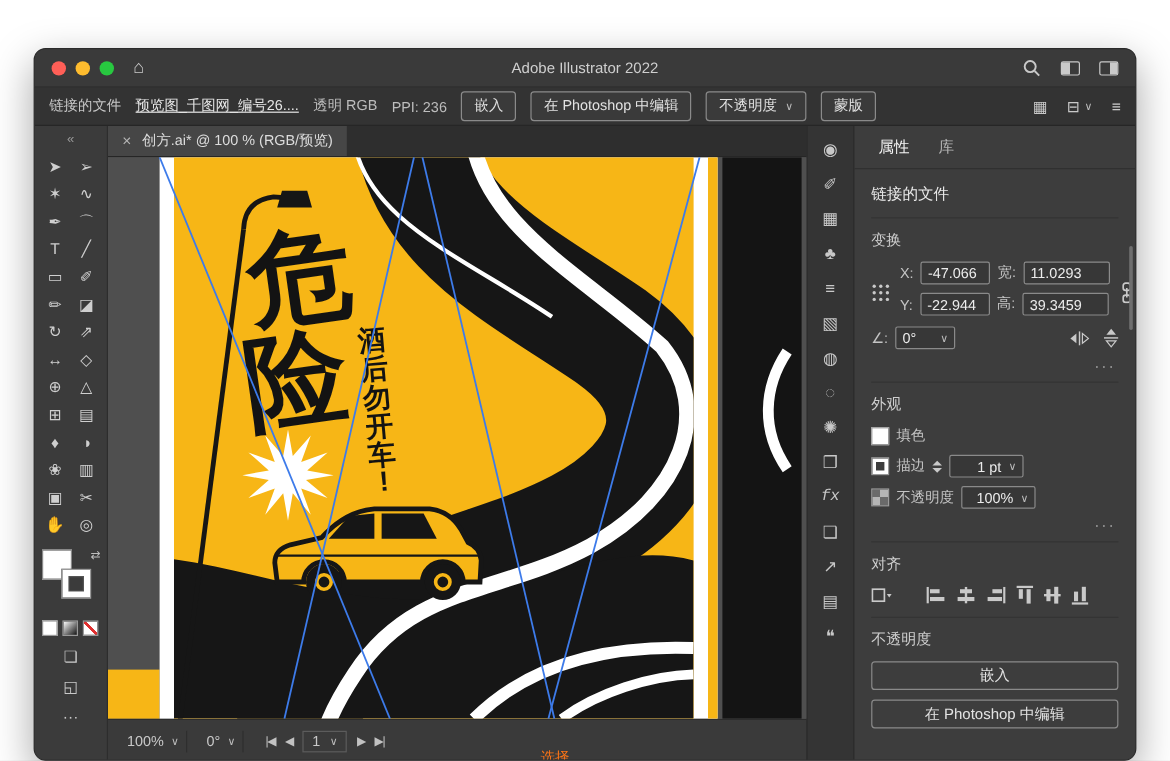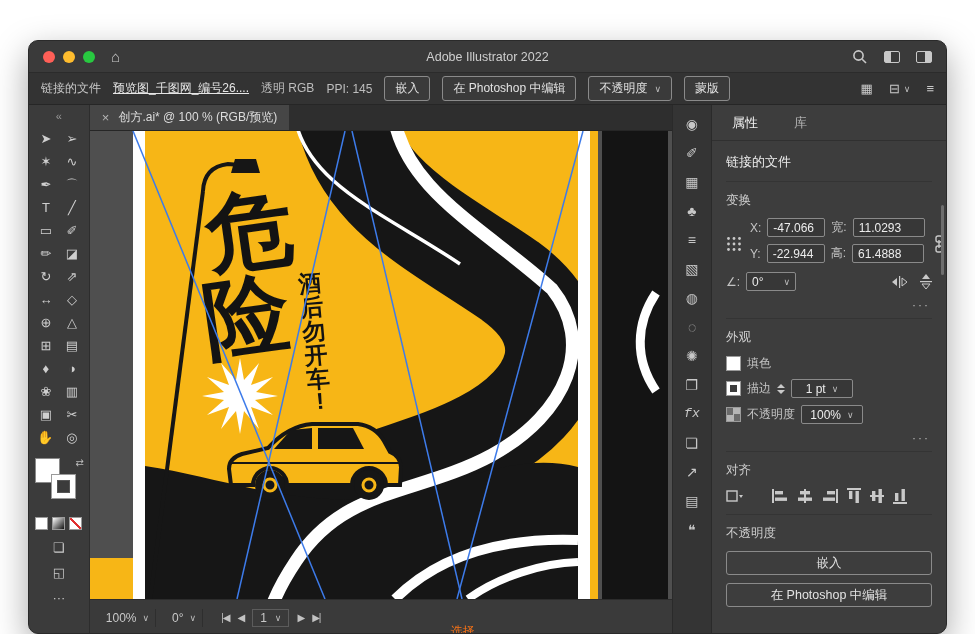--- a/index.html
+++ b/index.html
@@ -75,34 +75,34 @@
   
   .dock { width:40px; background:#343434; border-left:1px solid #2a2a2a; display:flex;
     flex-direction:column; align-items:center; padding-top:4px; }
   .dock-icon { height:29px; width:100%; display:flex; align-items:center; justify-content:center;
     color:#c8c8c8; font-size:14px; }
   .dock-icon.fx { font-style:italic; font-size:13px;font-family:Liberation Mono, monospace; }
 
   
   .props { width:235px; background:#3d3d3d; border-left:1px solid #2a2a2a; position:relative;
     display:flex; flex-direction:column; }
-  .props-tabs { height:36px; display:flex; align-items:center; gap:36px; padding:0 0 0 20px;
+  .props-tabs { height:36px; display:flex; align-items:center; gap:24px; padding:0 0 0 20px;
     border-bottom:1px solid #303030; }
   .ptab { color:#b4b4b4; font-size:13px; }
   .ptab.active { color:#f2f2f2; }
   .props-body { padding:0 14px; overflow:hidden; }
   .sel-heading { color:#eaeaea; font-size:13px; margin:12px 0 10px; }
   .psep { border:none; border-top:1px solid #343434; margin:2px 0; }
   .sec-title { color:#cfcfcf; font-size:12.5px; margin:10px 0 9px; }
   .row { display:flex; align-items:center; gap:6px; margin-bottom:7px; color:#c9c9c9; font-size:12px; }
   .lbl { color:#c4c4c4; }
   .field { border:1px solid #8a8a8a; background:#373737; color:#ececec; border-radius:2px;
     height:19px; padding:0 5px; display:inline-flex; align-items:center; gap:6px; font-size:12px; }
   .field.w58 { width:58px; } .field.w56 { width:72px; } .field.w50 { width:50px; justify-content:space-between; }
-  .field.w62 { width:62px; justify-content:center; }
+  .field.w62 { width:62px; justify-content:flex-end; }
   .t-top { display:flex; align-items:center; gap:8px; }
   .refpoint { flex:0 0 auto; }
   .t-fields { flex:1; }
   .chainwrap { flex:0 0 auto; color:#c9c9c9; }
   .t-angle { margin-top:2px; }
   .flips { margin-left:auto; display:flex; gap:12px; align-items:center; color:#c9c9c9; }
   .more { text-align:right; color:#b8b8b8; letter-spacing:2px; font-size:12px; margin:0 2px 6px 0; }
   .sw { width:15px; height:15px; display:inline-block; border:1px solid #9a9a9a; }
   .sw.fill { background:#ffffff; }
   .sw.stroke2 { background:#3d3d3d; box-shadow:inset 0 0 0 3px #ffffff; }
@@ -140,21 +140,21 @@
       </svg>
       <span class="lay"></span>
       <span class="lay alt"></span>
     </div>
   </div>
 
   <div class="controlbar">
     <span>链接的文件</span>
     <span class="cb-file">预览图_千图网_编号26....</span>
     <span class="cb-dim">透明 RGB</span>
-    <span class="cb-dim">PPI: 145</span>
+    <span class="cb-dim">PPI: 236</span>
     <button class="cbtn">
       <span>嵌入</span>
     </button>
     <button class="cbtn">
       <span>在 Photoshop 中编辑</span>
     </button>
     <button class="cbtn">
       <span>不透明度</span>
       <span class="chev">∨</span>
     </button>
@@ -419,21 +419,21 @@
             <div class="row">
               <span class="lbl">X:</span>
               <span class="field w58">-47.066</span>
               <span class="lbl">宽:</span>
               <span class="field w56">11.0293</span>
             </div>
             <div class="row">
               <span class="lbl">Y:</span>
               <span class="field w58">-22.944</span>
               <span class="lbl">高:</span>
-              <span class="field w56">61.4888</span>
+              <span class="field w56">39.3459</span>
             </div>
           </div>
           <svg class="chainwrap" width="12" height="18" viewBox="0 0 12 18">
             <rect x="3" y="1" width="6" height="6" rx="2" fill="none" stroke="#c9c9c9" stroke-width="1.4"></rect>
             <rect x="3" y="11" width="6" height="6" rx="2" fill="none" stroke="#c9c9c9" stroke-width="1.4"></rect>
             <line x1="6" y1="5" x2="6" y2="13" stroke="#c9c9c9" stroke-width="1.4"></line>
           </svg>
         </div>
 
         <div class="row t-angle">

